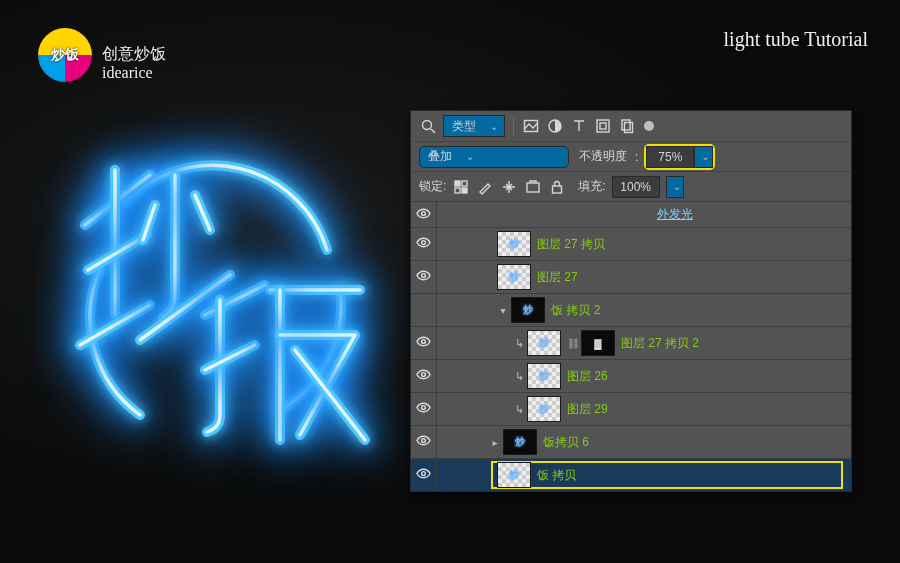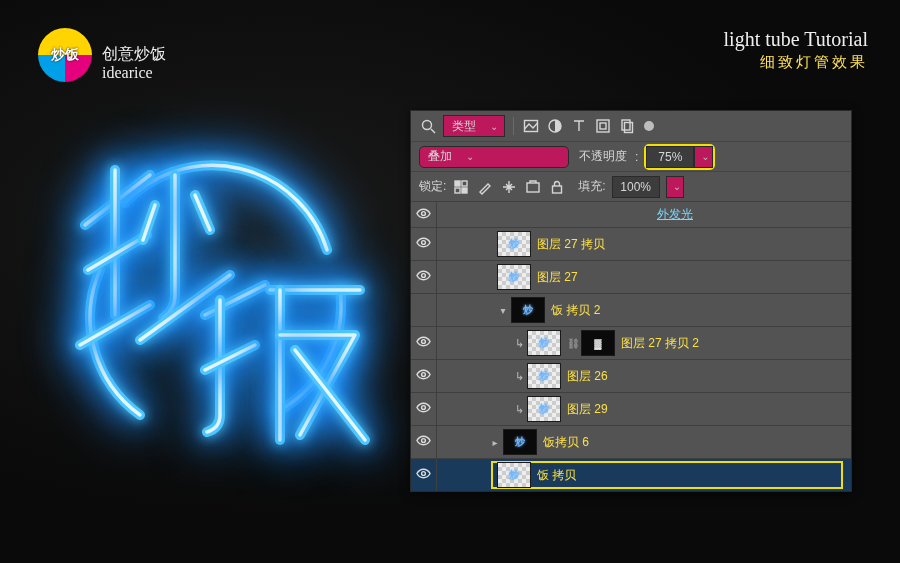--- a/index.html
+++ b/index.html
@@ -51,21 +51,21 @@
   .panel-row + .panel-row { border-top:1px solid #444; }
   .hlbox { border:2px solid #f2e100; border-radius:5px; }
 
   .icon { display:inline-flex; align-items:center; justify-content:center; width:18px; height:18px; }
   .icon svg { width:16px; height:16px; }
   .sep { width:1px; height:18px; background:#6a6a6a; margin:0 2px; }
 
   .search-ico svg, .img-ico svg, .adj-ico svg, .type-ico svg, .path-ico svg, .copy-ico svg { stroke:#d6d6d6; fill:none; stroke-width:1.4; }
   .dot-ico { width:10px; height:10px; border-radius:50%; background:#bdbdbd; margin-left:2px; }
 
-  .dd { display:inline-flex; align-items:center; background:#be185d; height:22px; padding:0 4px 0 8px; border:1px solid #2a2a2a; cursor:pointer; }
+  .dd { display:inline-flex; align-items:center; background:#0369a1; height:22px; padding:0 4px 0 8px; border:1px solid #2a2a2a; cursor:pointer; }
   .dd .lbl { margin-right:14px; }
   .dd .chev { font-size:10px; color:#bbb; }
   .dd.small { padding:0 2px 0 6px; }
 
   .field { display:inline-flex; align-items:center; background:#3c3c3c; height:22px; padding:0 6px; border:1px solid #2a2a2a; min-width:48px; justify-content:center; }
 
   .lock-row .icon svg { stroke:#d6d6d6; fill:none; stroke-width:1.4; }
 
   
   .layer-list { background:#535353; }
@@ -92,39 +92,38 @@
       linear-gradient(45deg,#ccc 25%,transparent 25%,transparent 75%,#ccc 75%);
     background-size:8px 8px; background-position:0 0,4px 4px;
   }
   .thumb.dark{ background:#0a0a0a; background-image:none; }
   .thumb.mask{ background:#0a0a0a; background-image:none; }
   .thumb .glyph{
     position:absolute; inset:0; display:flex; align-items:center; justify-content:center;
     color:#6fb6ff; font-size:10px; font-weight:bold; text-shadow:0 0 3px #6fb6ff;
   }
   .link-ico{ width:10px; font-size:10px; color:#bbb; margin-right:4px;}
-  .lname{ color:#fde047; } 
+  .lname{ color:#84cc16; } 
   .fx-row{ display:flex; align-items:center; height:26px; border-top:1px solid #3f3f3f; }
   .fx-row .indent{ width:120px; }
   .fx-row .lname{ color:#7dd3fc;text-decoration:underline; }
 
 </style>
 </head>
 <body>
 
 <div class="brand-left">
   <div class="brand-logo"></div>
   <div class="brand-text">
     <div>创意炒饭</div>
     <div>idearice</div>
   </div>
 </div>
 <div class="brand-right">
   <div class="en">light tube Tutorial</div>
-  <div class="cn">细致灯管效果</div>
 </div>
 
 <div class="neon-art">
   <svg viewBox="0 0 320 310">
 
     <g>
       <path class="neon-stroke" d="M70 63 A120 120 0 0 1 272 110"></path>
       <path class="neon-core" d="M70 63 A120 120 0 0 1 272 110"></path>
       <path class="neon-stroke" d="M285 150 A120 120 0 0 1 225 270"></path>
       <path class="neon-core" d="M285 150 A120 120 0 0 1 225 270"></path>

